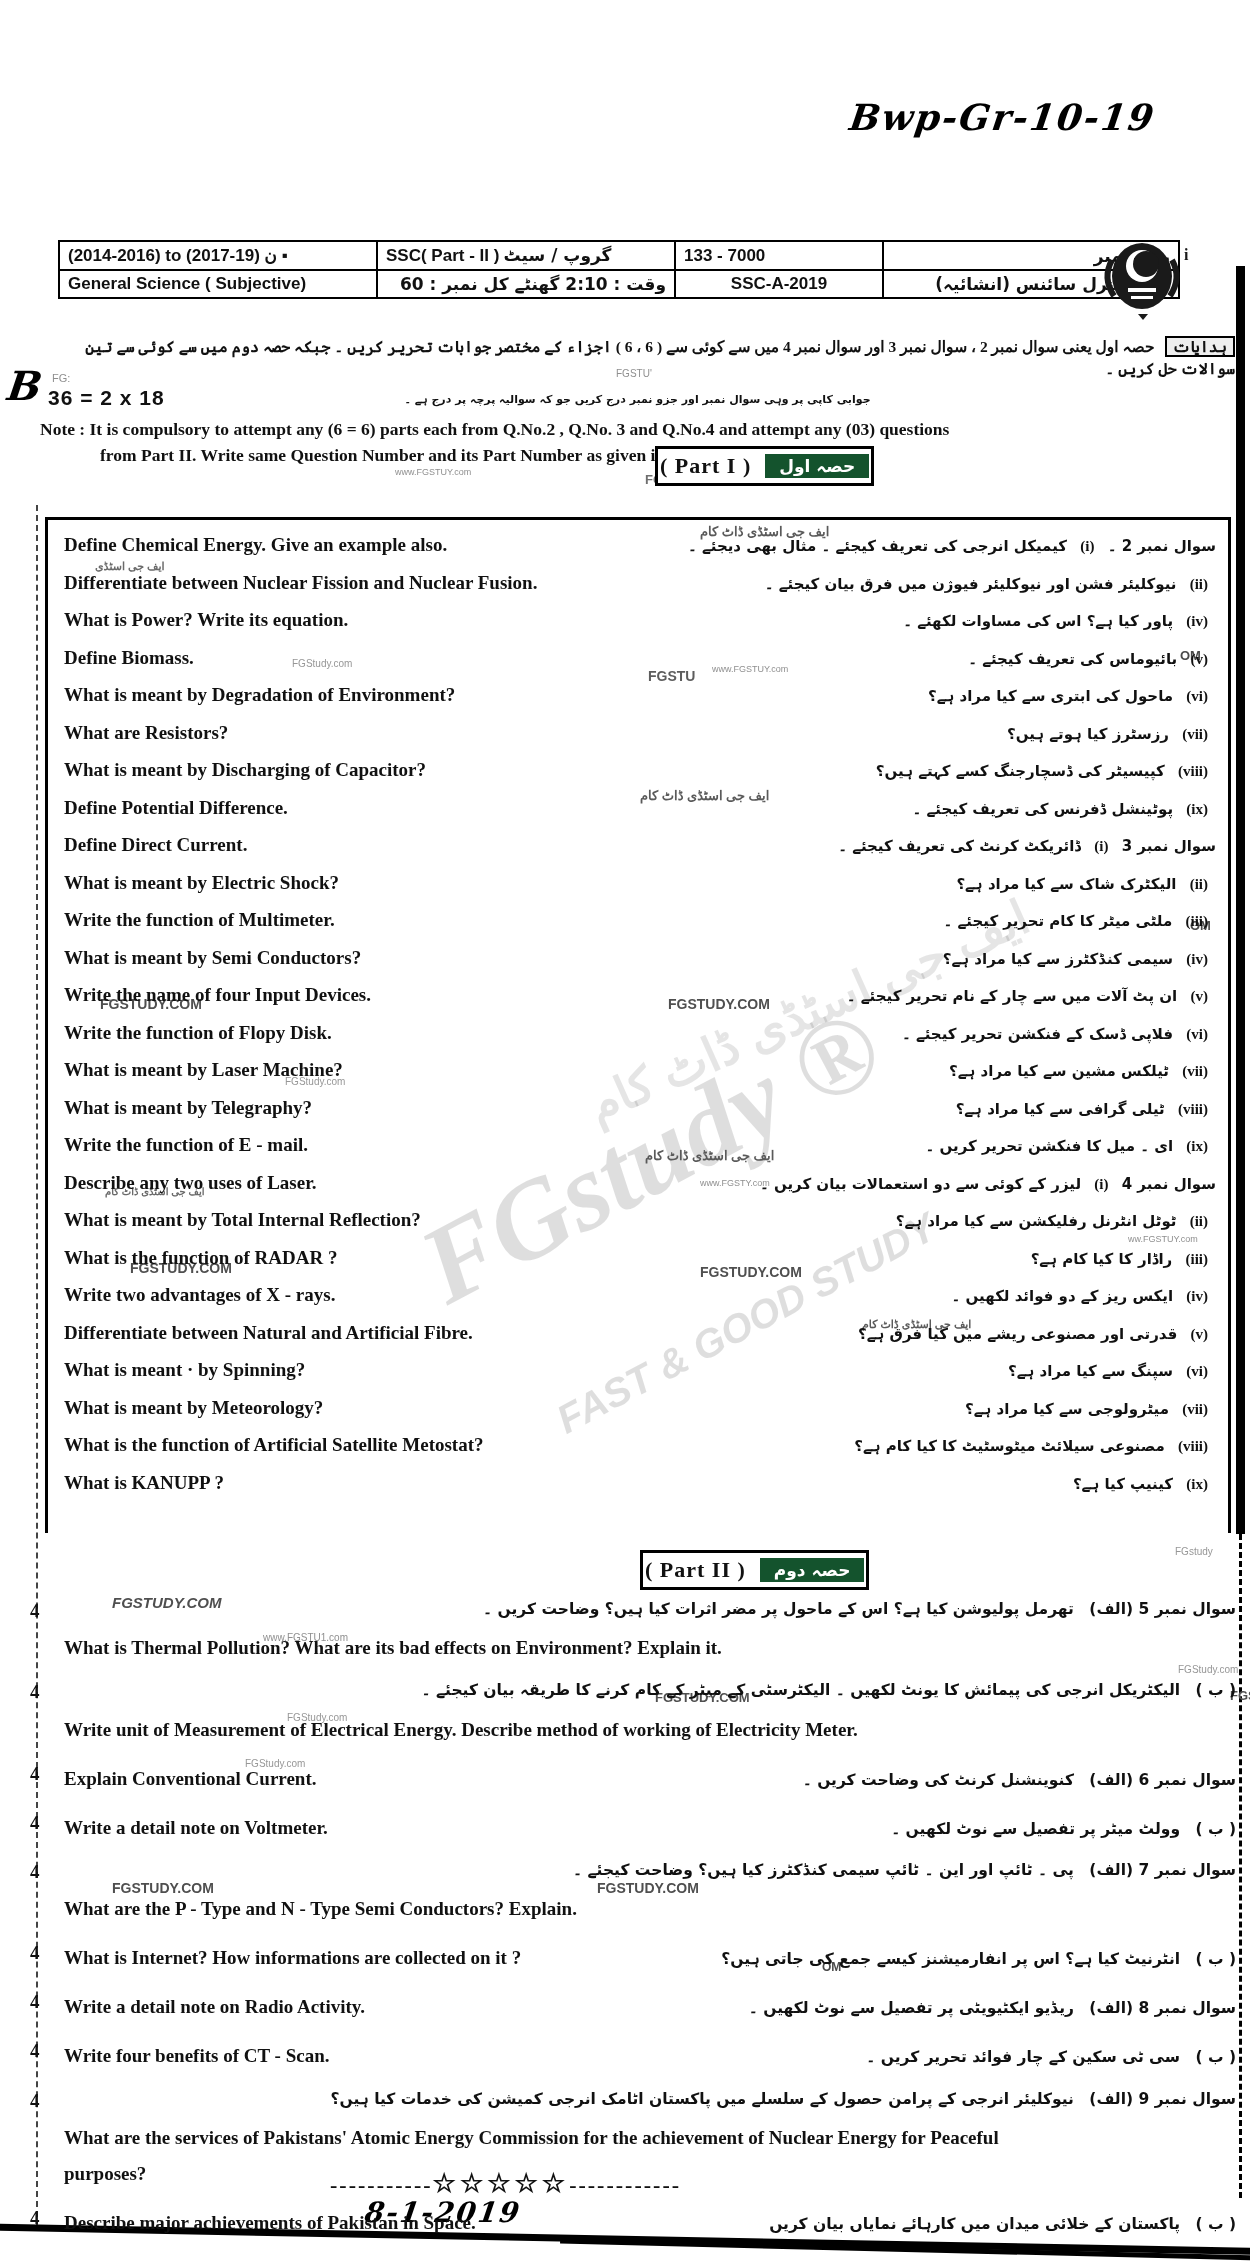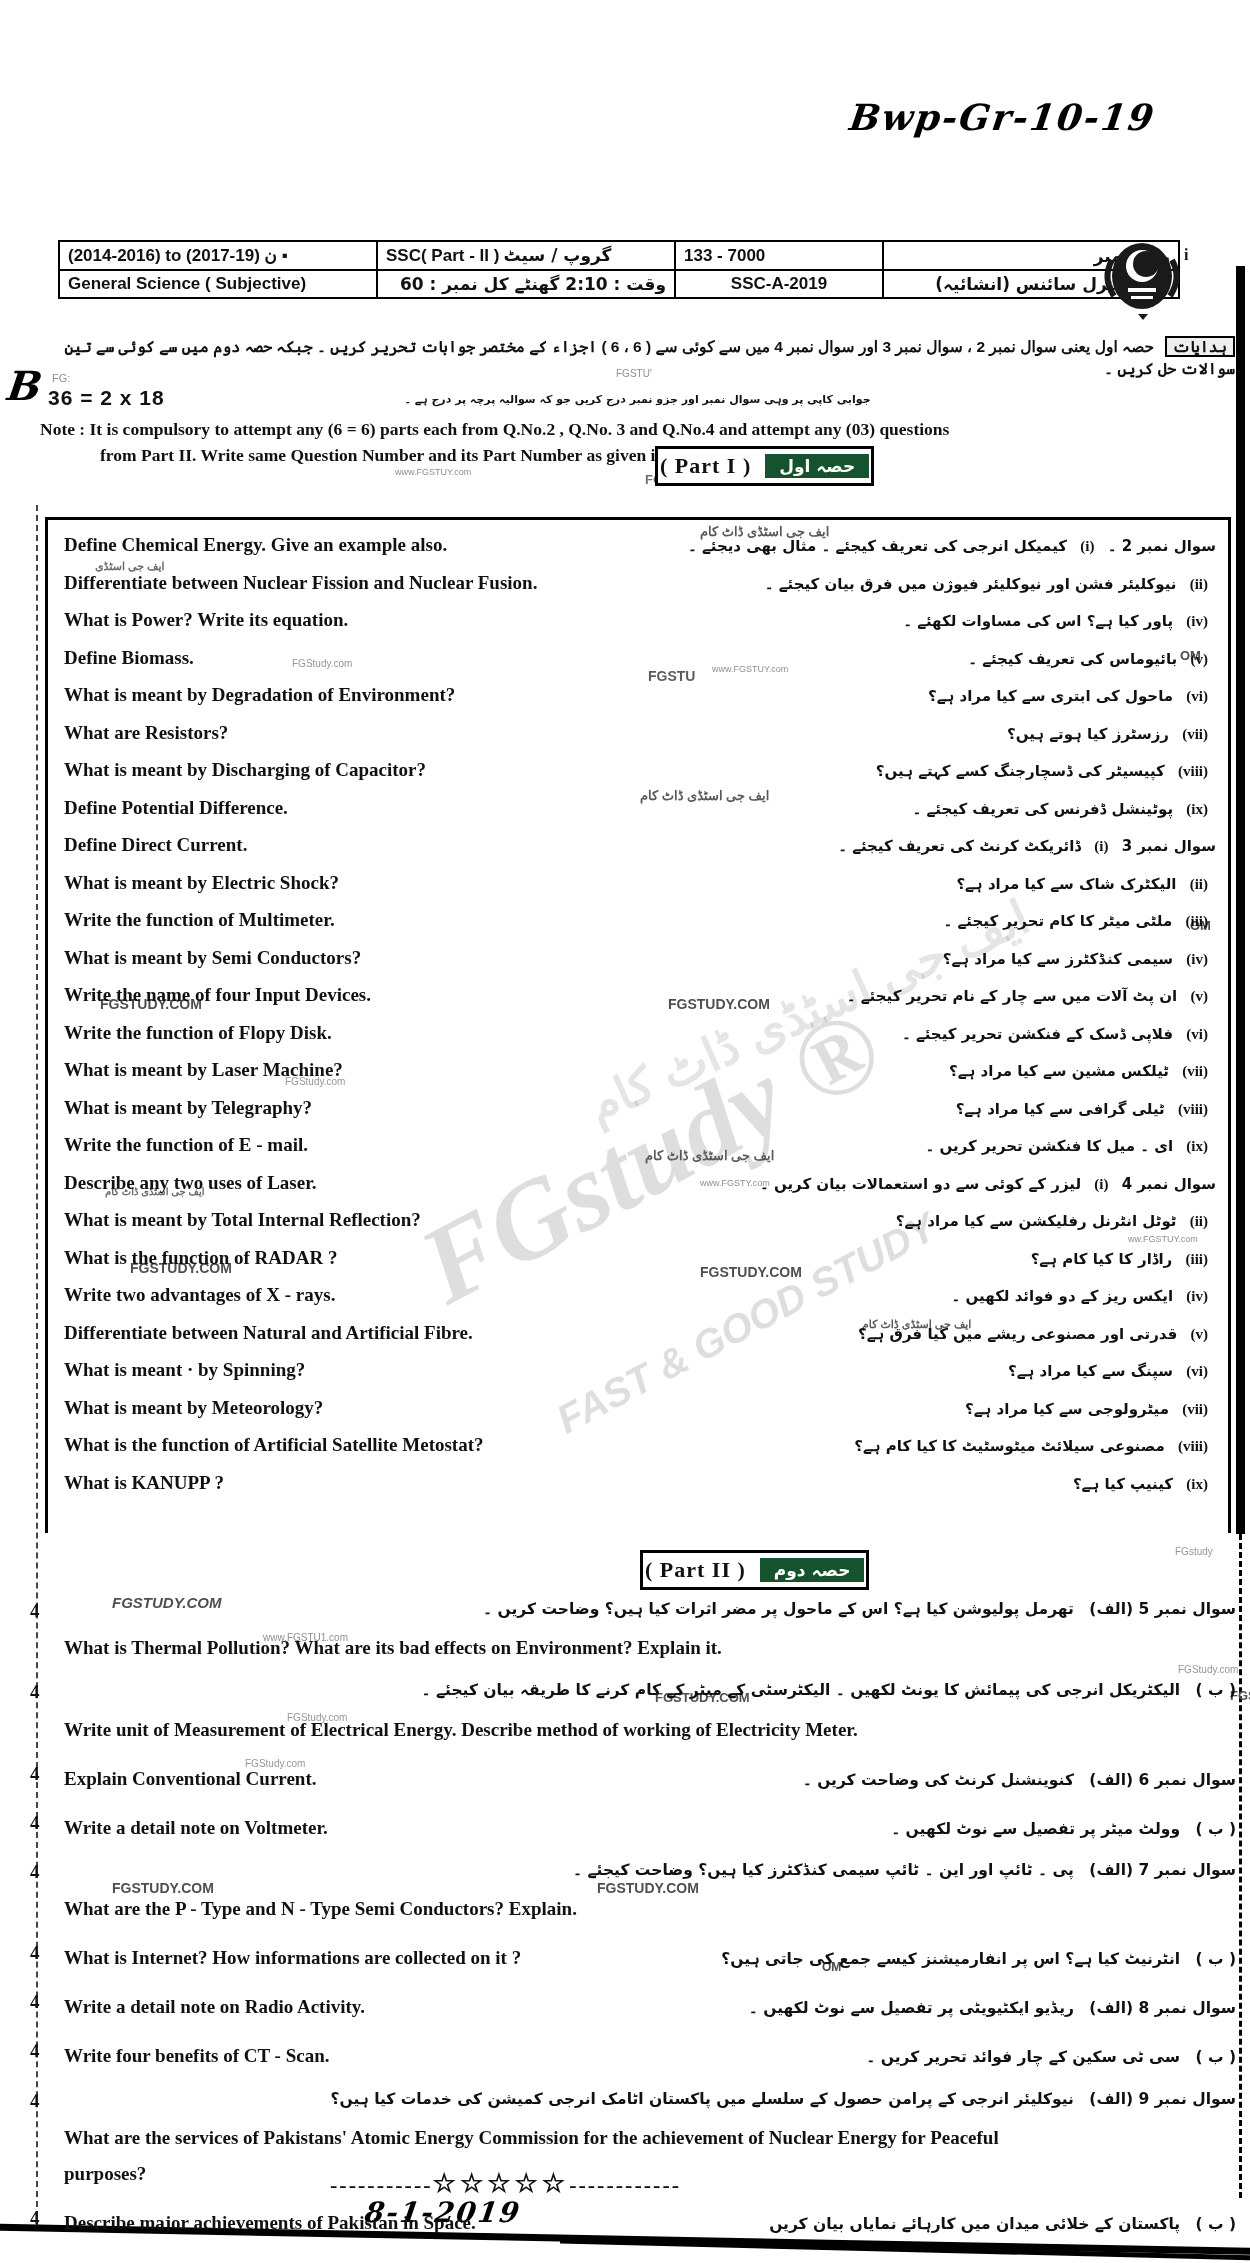--- a/index.html
+++ b/index.html
@@ -18,21 +18,21 @@
   .hdr-table td{border:2.5px solid #000;padding:3px 8px;font-weight:bold;
       font-size:17px;white-space:nowrap;vertical-align:middle;}
   .hdr-en{font-family:"Liberation Sans",sans-serif;}
   .ur{font-family:"DejaVu Sans",sans-serif;}
   .hdr-roll{text-align:right;}
   
   .logo{left:1098px;top:230px;}
   
   .instr{left:40px;top:336px;width:1195px;}
   .instr-ur1{direction:rtl;text-align:right;font-size:15.5px;font-weight:bold;
-      font-family:Liberation Sans, sans-serif;line-height:1.45;}
+      font-family:Liberation Serif, serif;line-height:1.45;}
   .instr-label{border:2px solid #000;padding:0 6px;margin-left:6px;background:#eee;}
   .instr-ur2{direction:rtl;text-align:center;font-size:11px;font-weight:bold;
       font-family:"DejaVu Sans",sans-serif;margin-top:12px;}
   .note{font-size:17.5px;font-weight:bold;margin-top:10px;line-height:1.5;}
   .note .l2{padding-left:60px;}
   
   .marks-formula{left:48px;top:386px;font-size:21px;font-weight:bold;
       font-family:"Liberation Sans",sans-serif;letter-spacing:1px;}
   
   .part-title{border:3px solid #000;background:#fff;padding:4px 2px;display:flex;

